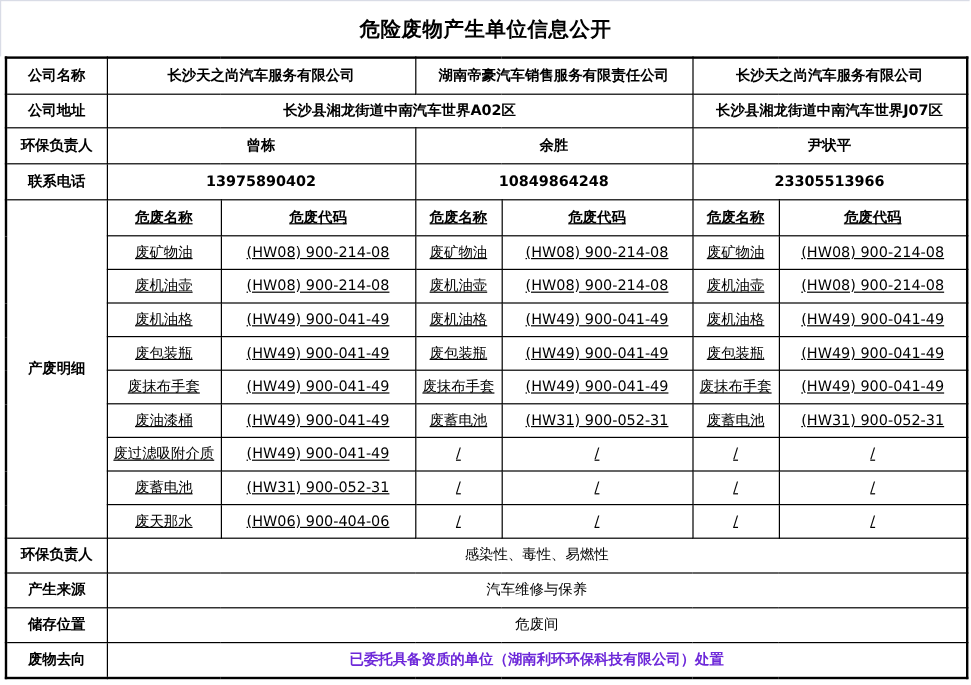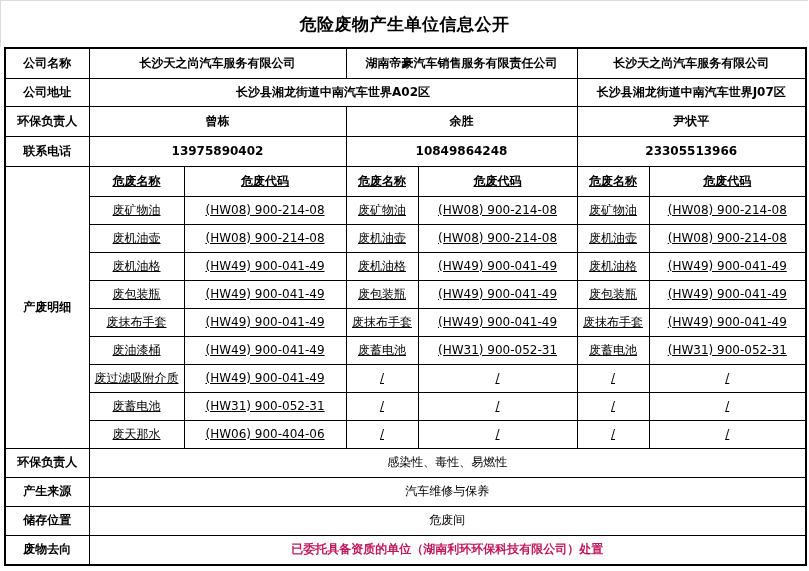--- a/index.html
+++ b/index.html
@@ -25,21 +25,21 @@
     border:1px solid #000;
     padding:0 2px;text-align:center;vertical-align:middle;
     font-size:12px;line-height:1.15;
     overflow:hidden;white-space:nowrap;
   }
   td.lbl{font-weight:bold;font-size:12.5px;}
   td.bold{font-weight:bold;font-size:12.5px;}
   td.sub{font-weight:bold;font-size:12.5px;text-decoration:underline;}
   td.wn,td.wc{font-weight:normal;font-size:12px;text-decoration:underline;}
   td.val{font-weight:normal;font-size:12px;}
-  td.red{font-weight:bold;font-size:12.5px;color:#be185d;}
+  td.red{font-weight:bold;font-size:12.5px;color:#6d28d9;}
   tr.h30 td{height:29px;margin-top:40px;}
   tr.h28 td{height:27px;}
   tr.hw td{height:27px;}
   tr.hb td{height:28px;}
 </style>
 </head>
 <body>
 
 <div class="sheet">
 

